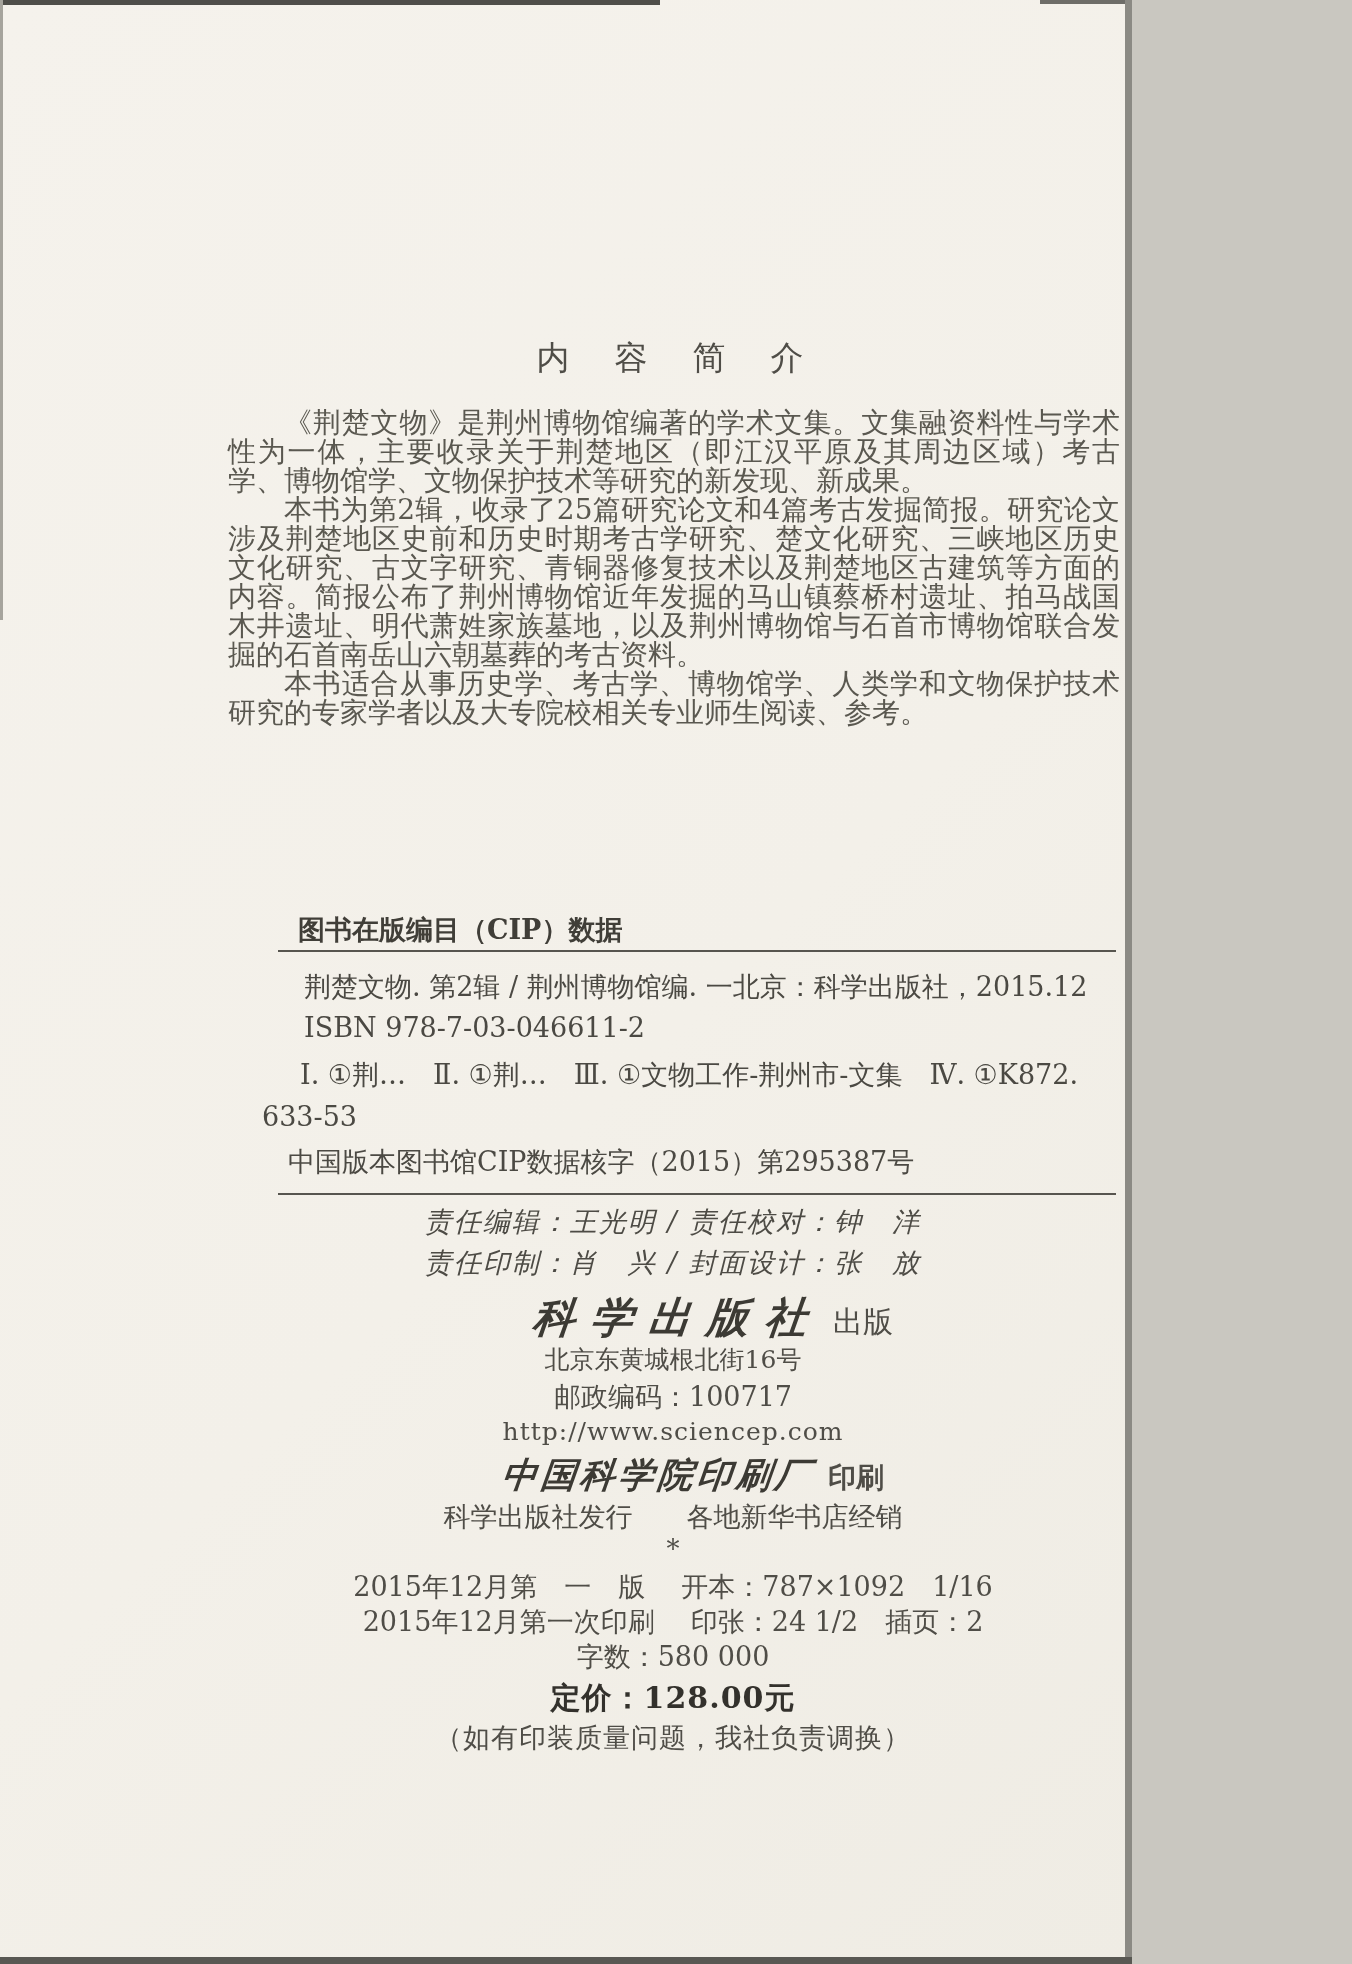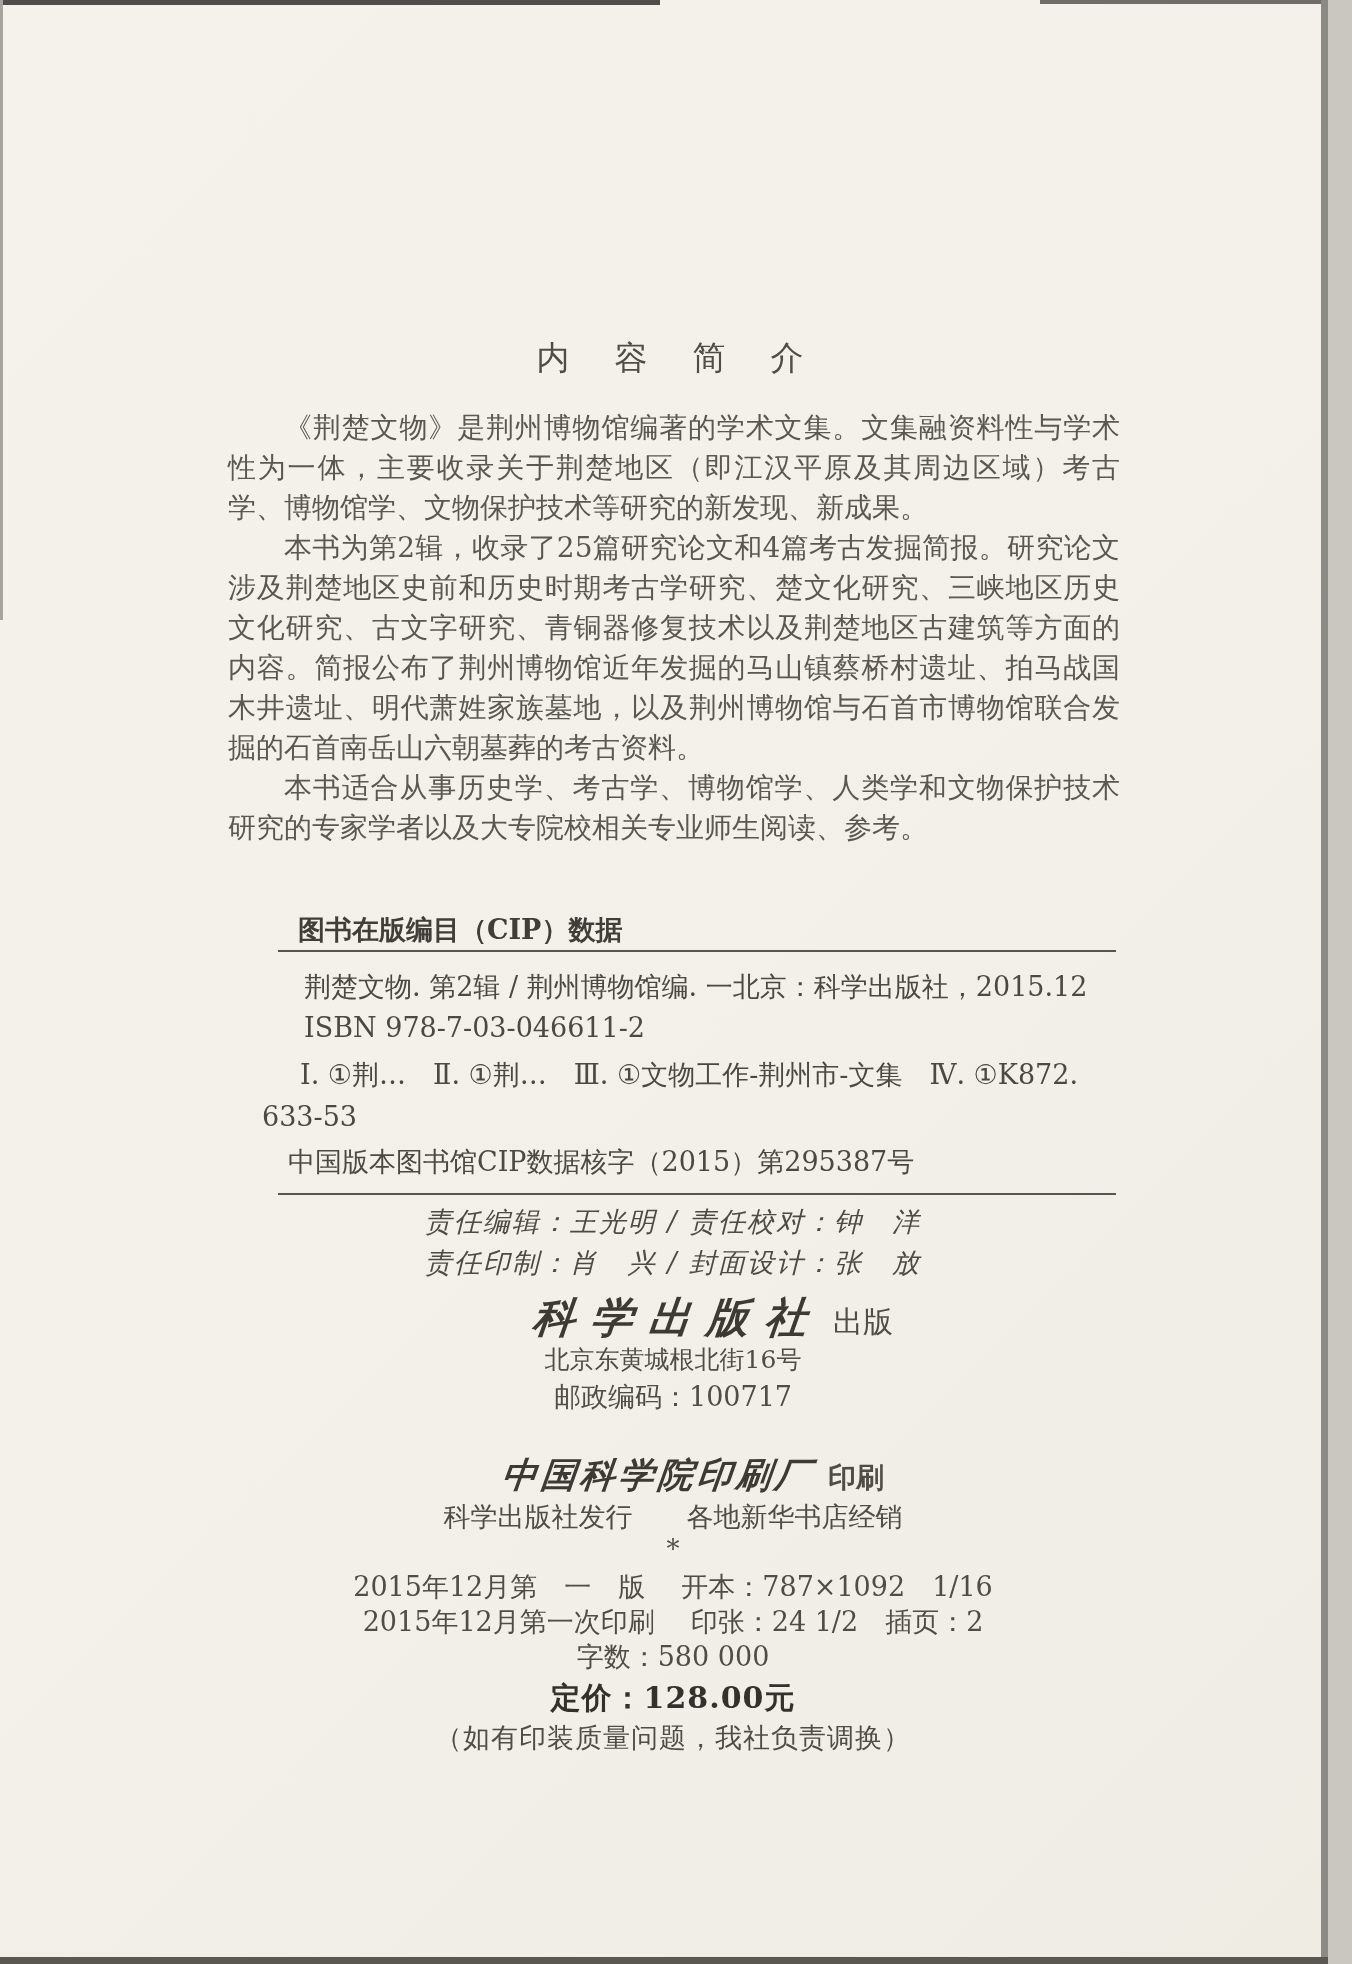--- a/index.html
+++ b/index.html
@@ -4,41 +4,41 @@
 <style>
   html,body { margin:0; padding:0; }
   body {
     width:1352px; height:1964px;
     background:#c9c7c0;
     font-family:"DejaVu Serif", serif;
     position:relative;
   }
   .page {
     position:absolute; left:0; top:0;
-    width:1328px; height:1964px;
+    width:1132px; height:1964px;
     background:linear-gradient(135deg, #f5f2ec 0%, #f3f0e9 55%, #efecE4 100%);
     background-color:#f3f0e9;
     overflow:hidden;
   }
   
   .edge-top    { position:absolute; left:0; top:0; width:660px; height:5px; background:#4f4e4a; }
   .edge-top2   { position:absolute; left:1040px; top:0; width:312px; height:4px; background:#6e6d68; }
   .edge-right  { position:absolute; right:0; top:0; width:7px; height:1964px; background:#8b8a84; }
   .edge-bottom { position:absolute; left:0; bottom:0; width:1352px; height:7px; background:#595853; }
   .edge-left   { position:absolute; left:0; top:0; width:3px; height:620px; background:#a6a49d; }
 
   .title {
     position:absolute; left:228px; top:336px; width:890px;
     margin:0; text-align:center;
     font-size:33px; font-weight:normal; color:#4f4d47;
     letter-spacing:6px;
   }
   .intro {
     position:absolute; left:228px; top:408px; width:892px;
-    font-size:28px; line-height:40px; color:#5a5850;
+    font-size:28px; line-height:29px; color:#5a5850;
     text-align:justify;
   }
   .intro p { margin:0; text-indent:2em; }
 
   .cip-header {
     position:absolute; left:274px; top:914px;
     font-size:27px; font-weight:bold; color:#403e38; line-height:32px;margin-left:24px;
   }
   .rule { position:absolute; left:278px; width:838px; height:2px; background:#57554f; }
   .rule1 { top:950px; }
@@ -121,20 +121,21 @@
 
   <div class="staff staff1">责任编辑：王光明 / 责任校对：钟　洋</div>
   <div class="staff staff2">责任印制：肖　兴 / 封面设计：张　放</div>
 
   <div class="centerline pub-row">
     <span class="script script-lg">科学出版社</span><span class="pub-label">出版</span>
   </div>
 
   <div class="centerline addr">北京东黄城根北街16号</div>
   <div class="centerline post">邮政编码：100717</div>
+  <div class="centerline url">http://www.sciencep.com</div>
 
   <div class="centerline printer-row">
     <span class="script script-md">中国科学院印刷厂</span><span class="print-label">印刷</span>
   </div>
 
   <div class="centerline dist">科学出版社发行　　各地新华书店经销</div>
   <div class="centerline ast">*</div>
 
   <div class="two-col edition-row">
     <span>2015年12月第　一　版</span>

